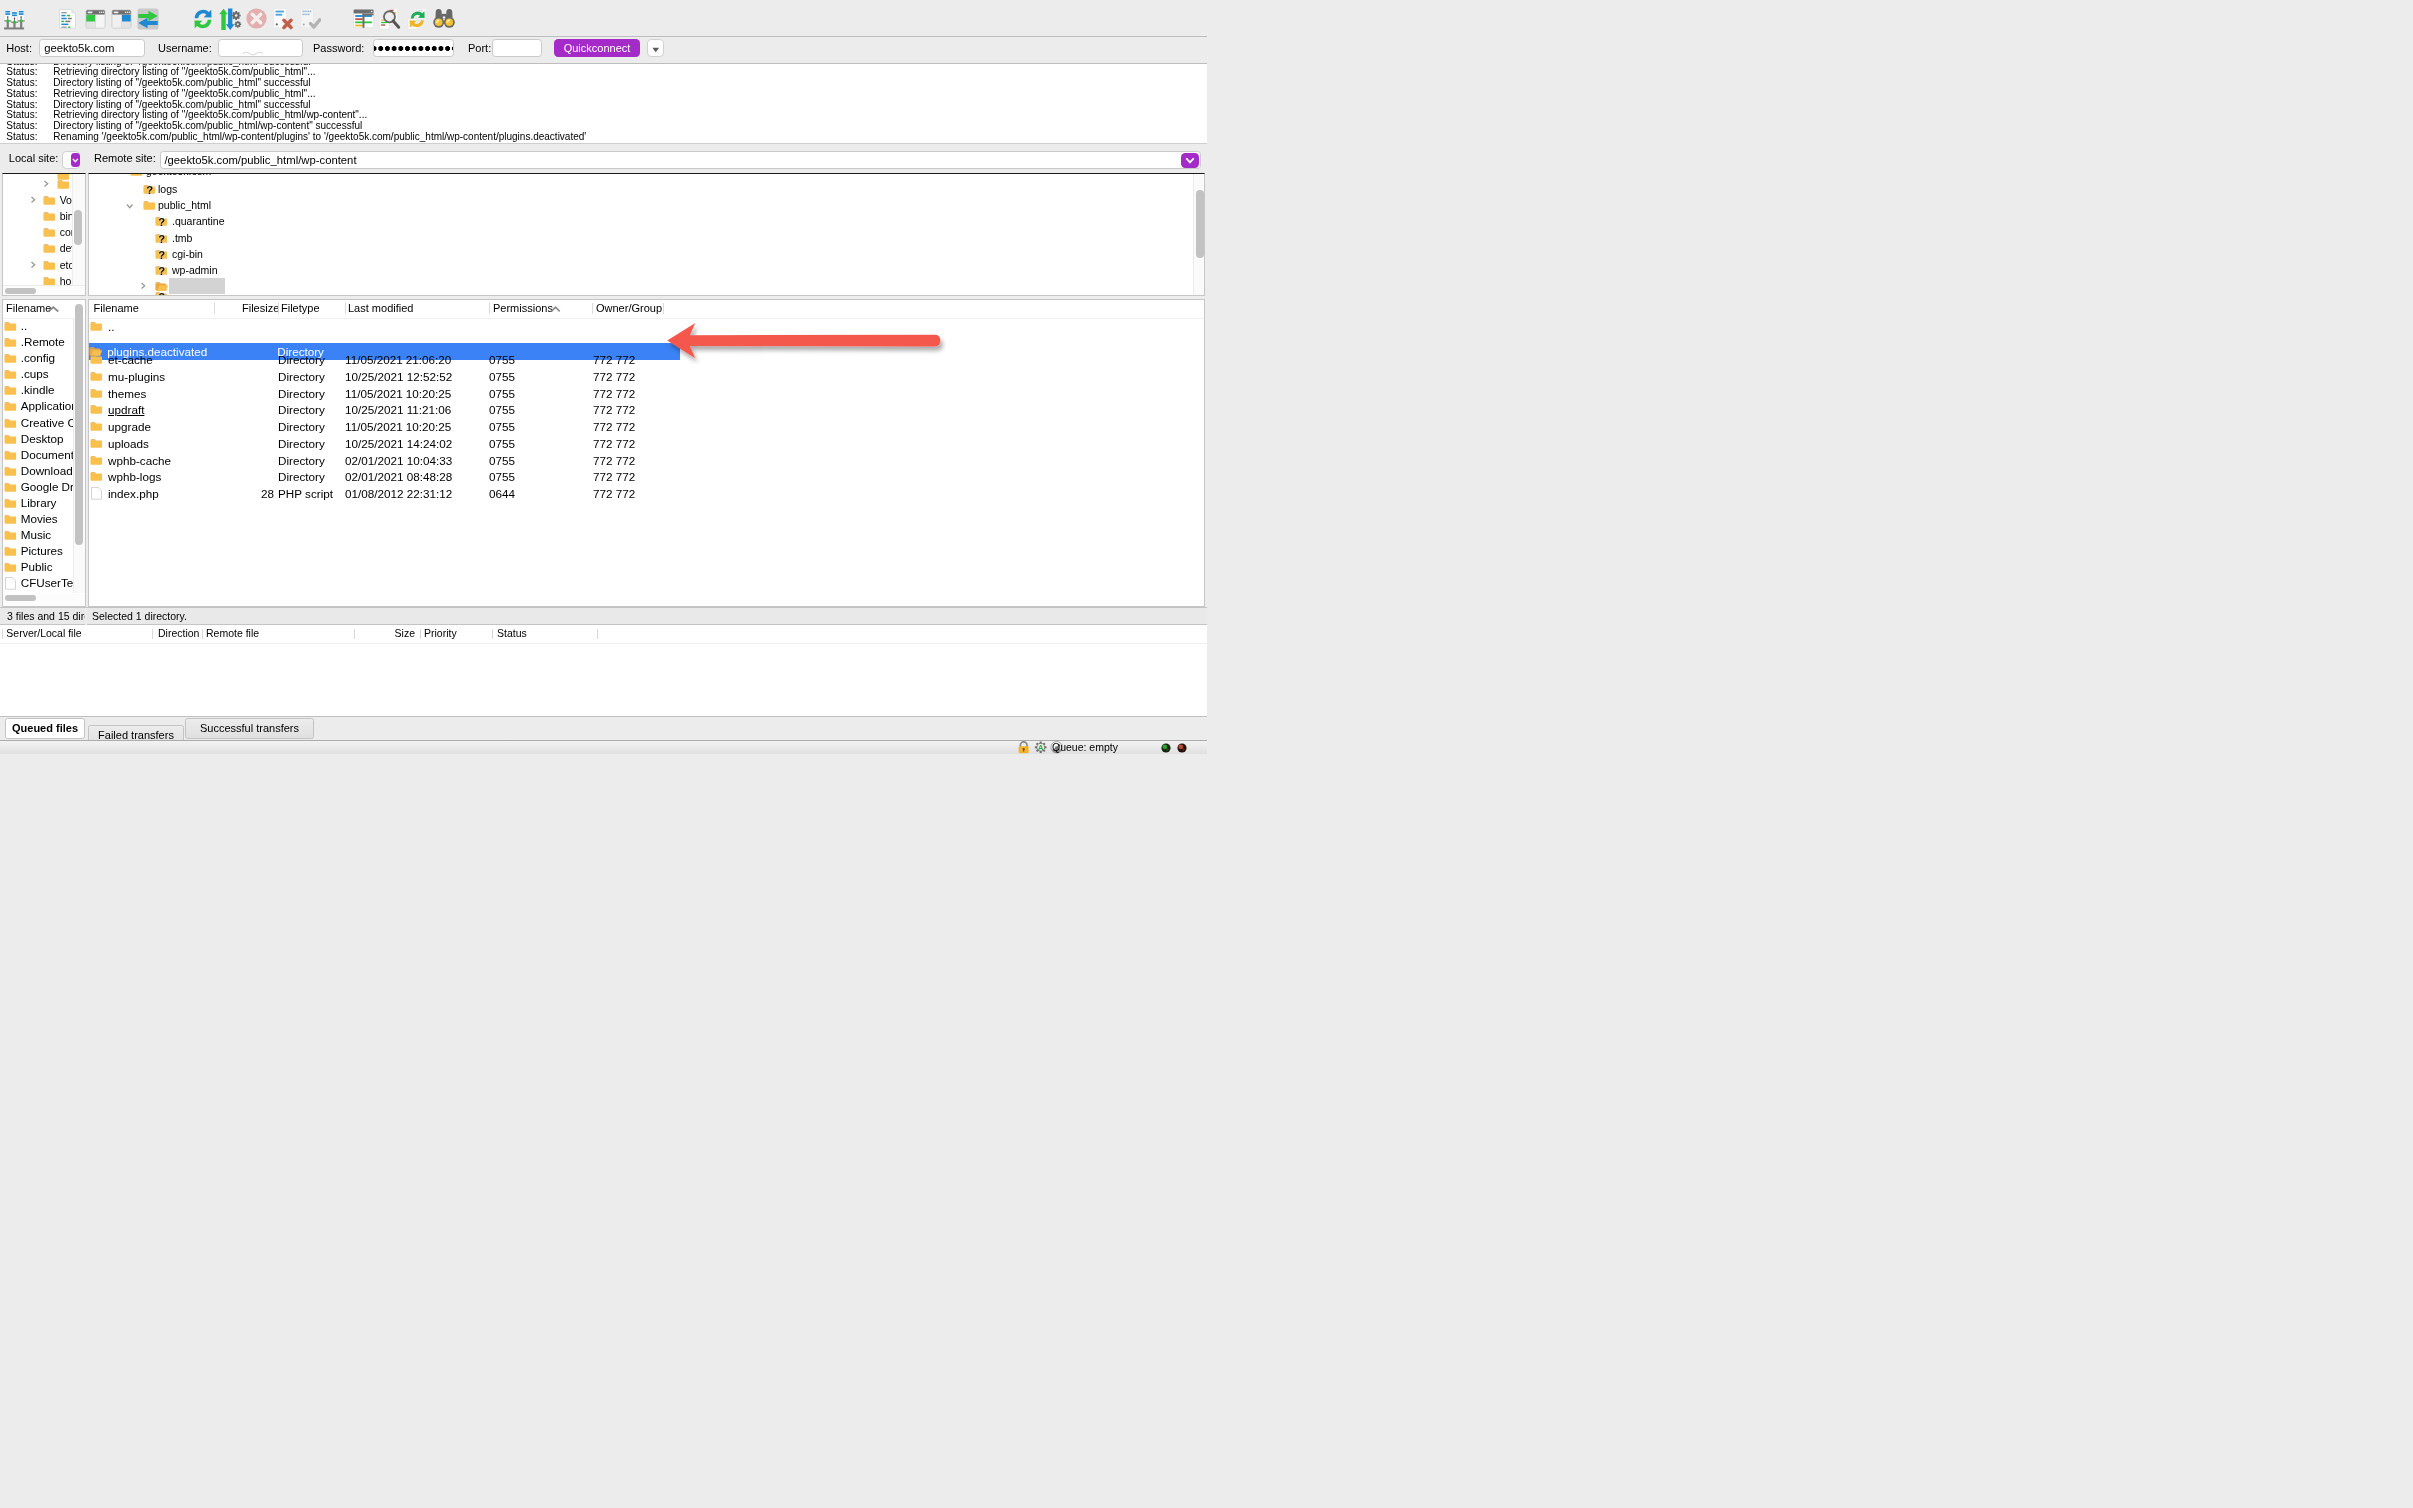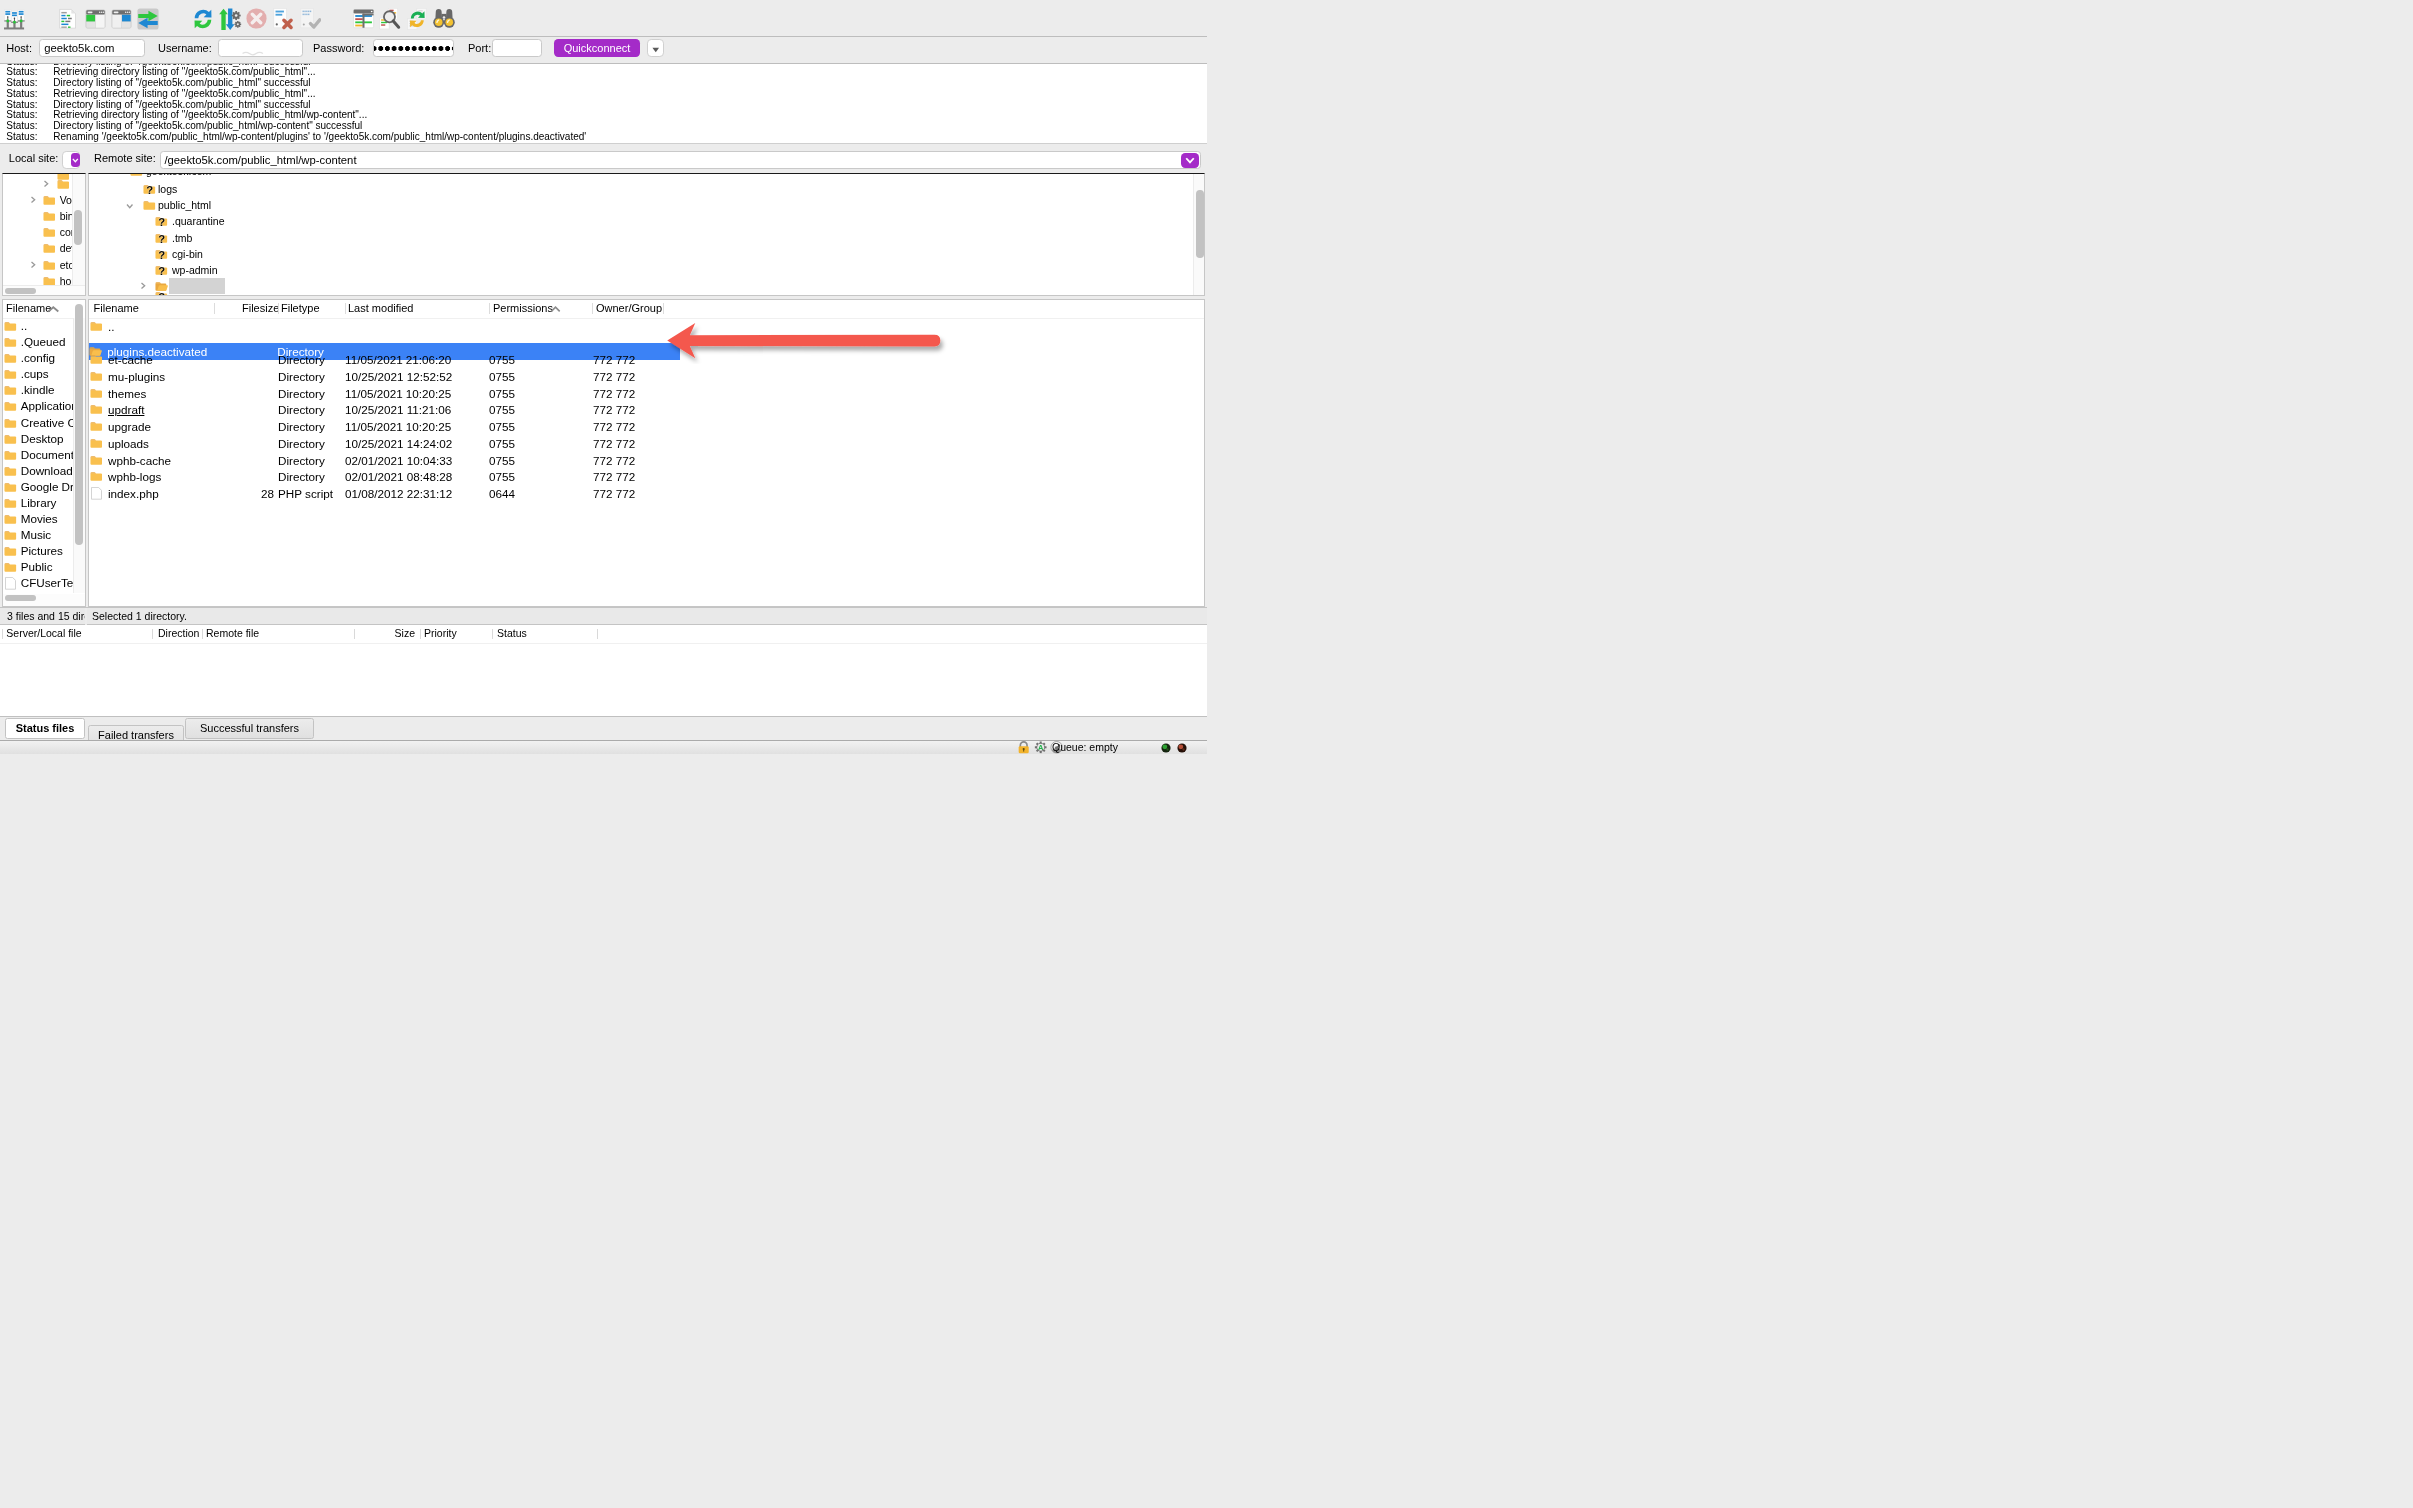--- a/index.html
+++ b/index.html
@@ -409,21 +409,21 @@
     <div class="lrow" style="left:0;top:0;">
         <svg class="fold" style="left:1.7px;top:2.9px;" viewBox="0 0 15 12" width="12.6" height="10">
           <use href="#folder"></use>
         </svg>
         <span style="position:absolute;left:18px;">..</span>
       </div>
     <div class="lrow" style="left:0;top:16px;">
         <svg class="fold" style="left:1.7px;top:2.9px;" viewBox="0 0 15 12" width="12.6" height="10">
           <use href="#folder"></use>
         </svg>
-        <span style="position:absolute;left:18px;">.Queued</span>
+        <span style="position:absolute;left:18px;">.Remote</span>
       </div>
     <div class="lrow" style="left:0;top:32px;">
         <svg class="fold" style="left:1.7px;top:2.9px;" viewBox="0 0 15 12" width="12.6" height="10">
           <use href="#folder"></use>
         </svg>
         <span style="position:absolute;left:18px;">.config</span>
       </div>
     <div class="lrow" style="left:0;top:48px;">
         <svg class="fold" style="left:1.7px;top:2.9px;" viewBox="0 0 15 12" width="12.6" height="10">
           <use href="#folder"></use>
@@ -668,21 +668,21 @@
     <span class="hdrt" style="left:365px;width:50px;text-align:right;font-size:10.5px;">Size</span>
     <div class="qtick" style="left:420px;"></div>
     <span class="hdrt" style="left:424px;font-size:10.5px;">Priority</span>
     <div class="qtick" style="left:492px;"></div>
     <span class="hdrt" style="left:497px;font-size:10.5px;">Status</span>
     <div class="qtick" style="left:597px;"></div>
   </div>
 </div>
 
 <div class="abs" style="left:0;top:716px;width:1207px;height:24px;background:#ececec;border-top:0.8px solid #c0c0c0;box-sizing:border-box;">
-  <div class="abs" style="left:5px;top:1.3px;width:80px;height:21px;background:#fff;border:0.8px solid #c3c3c3;border-radius:2.5px;box-sizing:border-box;text-align:center;line-height:19px;font-size:11px;font-weight:bold;">Status files</div>
+  <div class="abs" style="left:5px;top:1.3px;width:80px;height:21px;background:#fff;border:0.8px solid #c3c3c3;border-radius:2.5px;box-sizing:border-box;text-align:center;line-height:19px;font-size:11px;font-weight:bold;">Queued files</div>
   <div class="abs" style="left:88px;top:1.3px;width:96px;height:21px;background:linear-gradient(#ececec,#e0e0e0);border:0.8px solid #c3c3c3;border-radius:2.5px;box-sizing:border-box;text-align:center;line-height:19px;font-size:11px;margin-top:7px;">Failed transfers</div>
   <div class="abs" style="left:185px;top:1.3px;width:129px;height:21px;background:linear-gradient(#ececec,#e0e0e0);border:0.8px solid #c3c3c3;border-radius:2.5px;box-sizing:border-box;text-align:center;line-height:19px;font-size:11px;">Successful transfers</div>
 </div>
 
 <div class="abs" style="left:0;top:740px;width:1207px;height:14px;background:linear-gradient(#f2f2f2,#e0e0e0);border-top:0.8px solid #ababab;box-sizing:border-box;">
 
   <svg class="abs" style="left:1017px;top:0.4px;" width="13.4" height="12.6" viewBox="0 0 16 15">
     <path d="M4 7 L4 5 A4 4 0 0 1 12 5 L12 7" fill="none" stroke="#8a8a8a" stroke-width="2"></path>
     <rect x="2" y="6.2" width="12" height="8.3" rx="1.5" fill="#f2b32c"></rect>
     <circle cx="8" cy="9.5" r="1.3" fill="#5d4a12"></circle>

